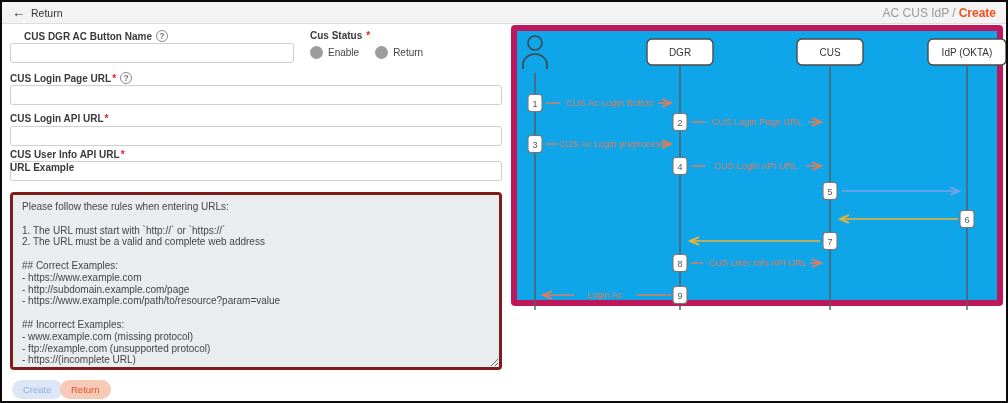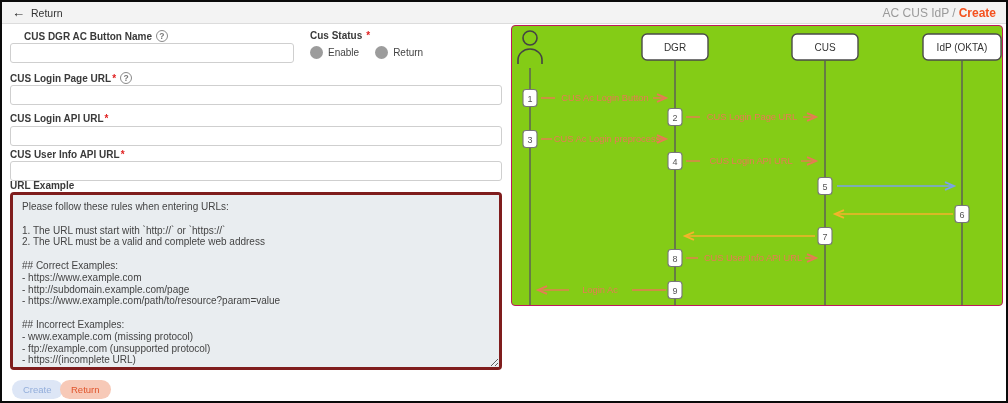--- a/index.html
+++ b/index.html
@@ -37,21 +37,21 @@
     position:absolute; background:#e9edf0; border:3px solid #7f1d1d; border-radius:4px;
     font-family:"Liberation Sans", sans-serif; font-size:10px; line-height:11.8px;
     color:#444; padding:6px 9px; resize:both;
   }
   .btn { position:absolute; border:none; border-radius:11px; font-size:9.5px;
          padding:4px 11px; font-family:inherit; cursor:pointer; }
   .btn.create { background:#dde6f6; color:#93aedb; }
   .btn.return { background:#f7c9b7; color:#e0552c; }
   
   .diagram-panel { position:absolute; left:509px; top:23px; width:492px; height:281px;
-                   border:1px solid #be185d; border-radius:4px; background:#84cc16; }
+                   border:6px solid #be185d; border-radius:4px; background:#0ea5e9; }
   .lifeline { stroke:#5a5a5a; stroke-width:1.4; }
   .abox { fill:#fff; stroke:#4a4a4a; stroke-width:1.4; }
   .atext { font-size:10px; fill:#333; text-anchor:middle; font-family:"Liberation Sans",sans-serif; }
   .aline { stroke-width:1.4; fill:none; }
   .slabel { font-size:9.3px; text-anchor:middle; font-family:"Liberation Sans",sans-serif; }
   .nbox { fill:#fff; stroke:#777; stroke-width:1.1; }
   .ntext { font-size:9px; fill:#555; text-anchor:middle; font-family:"Liberation Sans",sans-serif; }
   .person { fill:none; stroke:#444; stroke-width:1.6; }
 </style>
 </head>
@@ -102,21 +102,21 @@
       <span class="req" style="margin-left:-3px;">*</span>
   </div>
   <input class="tinput" style="left: 8px; top: 124px; width: 492px;" value="">
 
   <div class="flabel" style="left:8px; top:147px;">
     <span>CUS User Info API URL</span>
       <span class="req" style="margin-left:-3px;">*</span>
   </div>
   <input class="tinput" style="left: 8px; top: 159px; width: 492px;" value="">
 
-  <div class="flabel" style="left:8px; top:178px;">
+  <div class="flabel" style="left:8px; top:160px;">
     <span>URL Example</span>
   </div>
   <textarea class="urlbox" style="left: 8px; top: 190px; width: 492px; height: 178px;" spellcheck="false">Please follow these rules when entering URLs:
 
 1. The URL must start with `http://` or `https://`
 2. The URL must be a valid and complete web address
 
 ## Correct Examples:
 - https://www.example.com
 - http://subdomain.example.com/page

